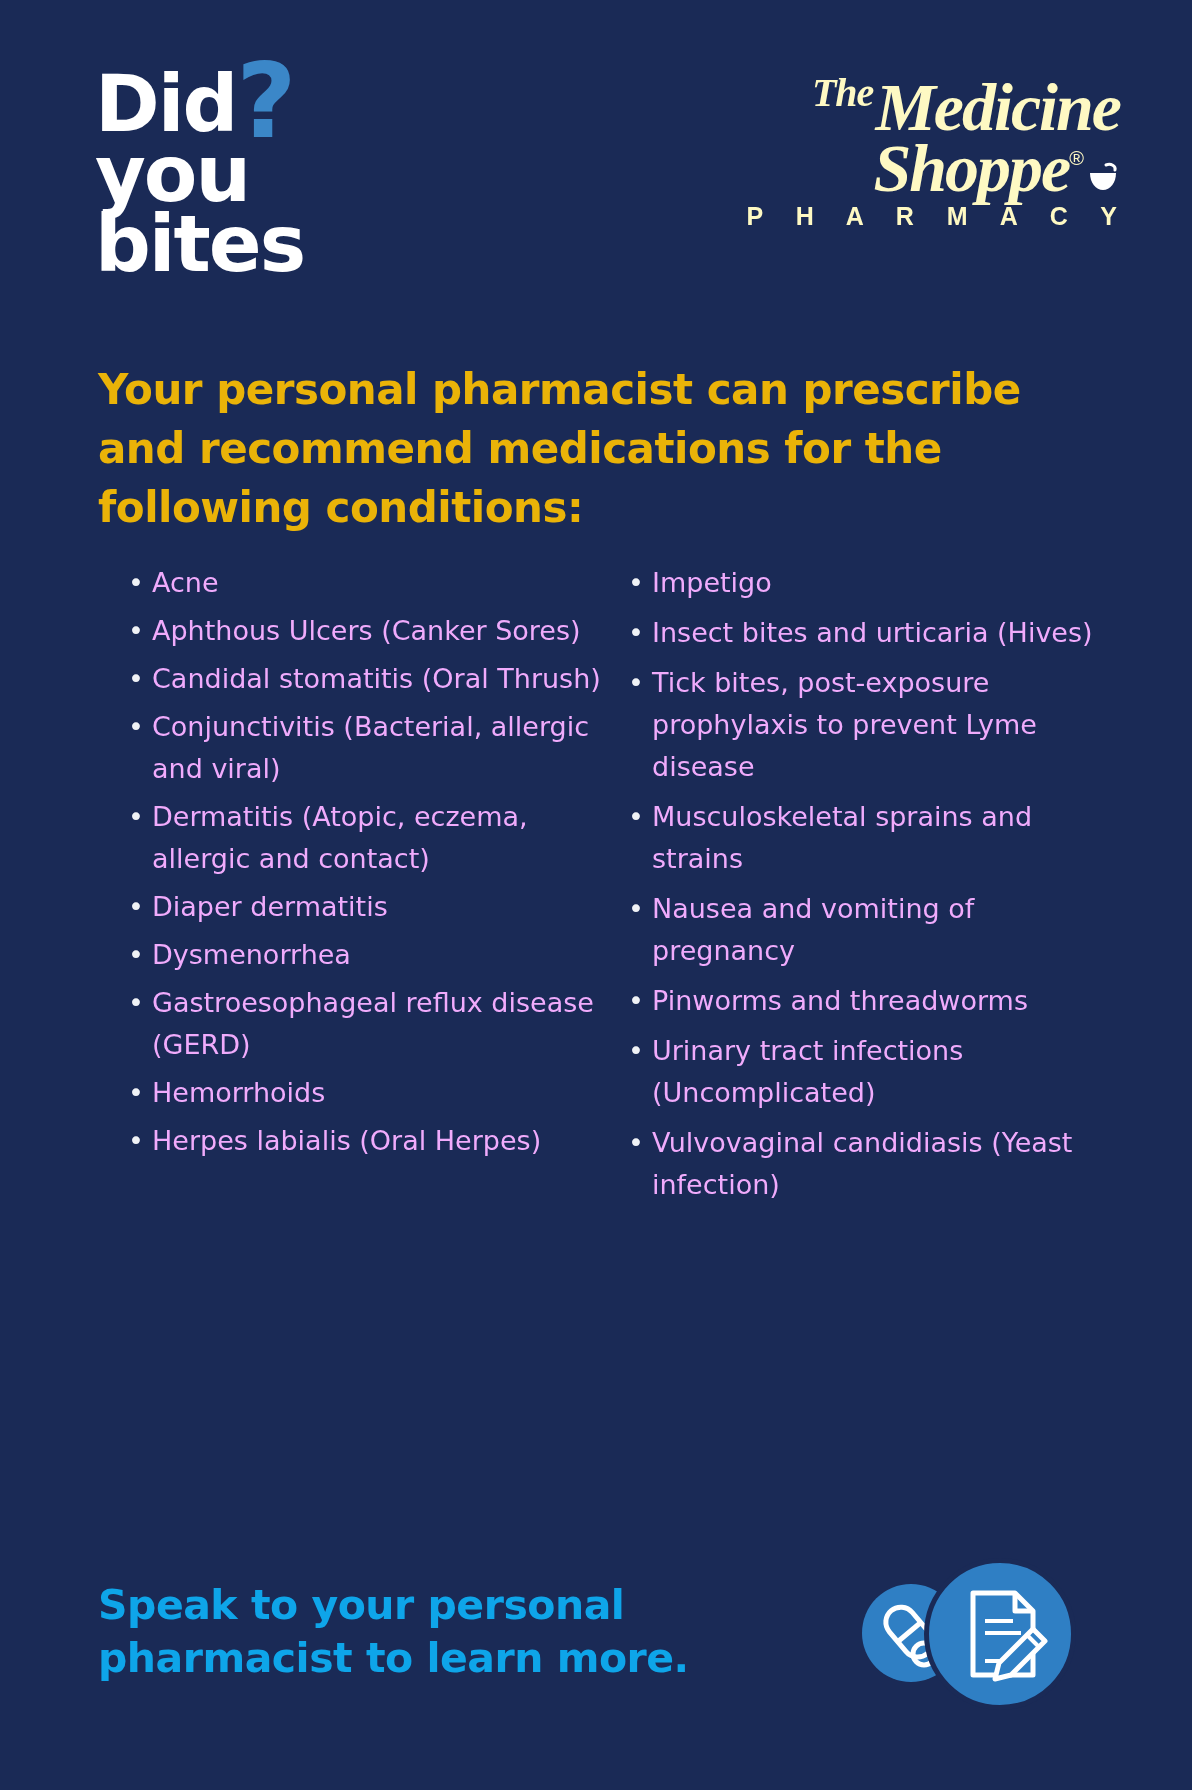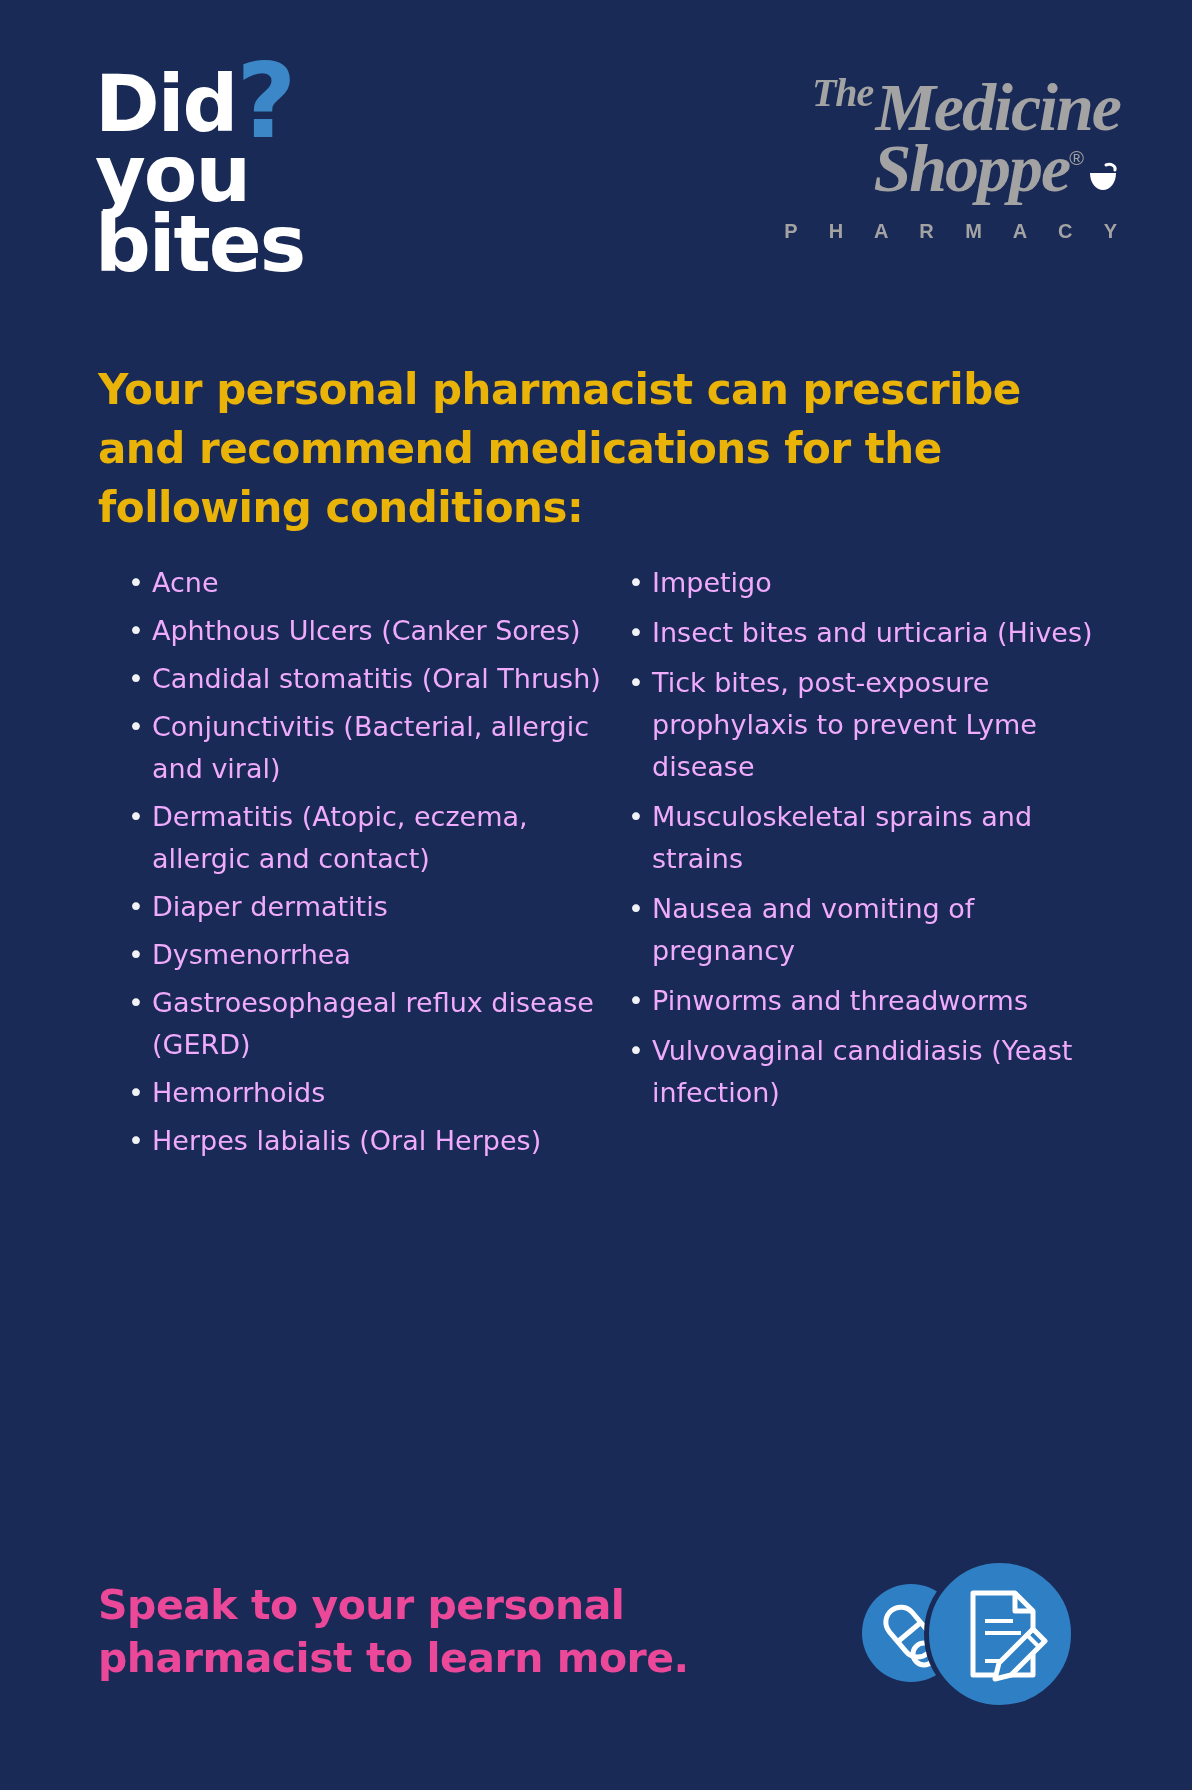--- a/index.html
+++ b/index.html
@@ -54,21 +54,21 @@
     font-family: "DejaVu Sans", sans-serif;
   }
 
   
   .logo {
     position: absolute;
     right: 72px;
     top: 10px;
     width: 380px;
     text-align: right;
-    color: #a3a3a3;
+    color: #fef9c3;
   }
   .logo-the {
     font-family: "Liberation Serif", serif;
     font-style: italic;
     font-weight: bold;
     font-size: 40px;
     line-height: 34px;
     display: inline-block;
     vertical-align: top;
     margin-right: 2px;
@@ -106,23 +106,23 @@
   .logo-mortar {
     display: inline-block;
     width: 34px;
     height: 34px;
     vertical-align: -4px;
     margin-left: 2px;
   }
   .logo-pharmacy {
     font-family: "Liberation Sans", sans-serif;
     font-weight: bold;
-    font-size: 20px;
+    font-size: 25px;
     letter-spacing: 13px;
-    margin-top: 18px;
+    margin-top: 0;
     margin-right: -10px;
     text-align: right;
   }
 
   
   .headline {
     position: absolute;
     top: 360px;
     left: 98px;
     width: 1010px;
@@ -178,21 +178,21 @@
     position: absolute;
     left: 0;
     bottom: 0;
     width: 100%;
     height: 260px;
   }
   .footer-cta {
     position: absolute;
     left: 98px;
     bottom: 105px;
-    color: #ec4899;
+    color: #0ea5e9;
     font-family: "DejaVu Sans", sans-serif;
     font-weight: bold;
     font-size: 41px;
     line-height: 53px;
     letter-spacing: -0.5px;
   }
   .footer-icons {
     position: absolute;
     right: 80px;
     bottom: 92px;
@@ -270,20 +270,21 @@
       </ul>
     </div>
     <div class="col col-right">
       <ul class="cond-list">
         <li>Impetigo</li>
         <li>Insect bites and urticaria (Hives)</li>
         <li>Tick bites, post-exposure prophylaxis to prevent Lyme disease</li>
         <li>Musculoskeletal sprains and strains</li>
         <li>Nausea and vomiting of pregnancy</li>
         <li>Pinworms and threadworms</li>
+        <li>Urinary tract infections (Uncomplicated)</li>
         <li>Vulvovaginal candidiasis (Yeast infection)</li>
       </ul>
     </div>
   </div>
 
   <div class="footer">
     <div class="footer-cta">
       <div>Speak to your personal</div>
       <div>pharmacist to learn more.</div>
     </div>

